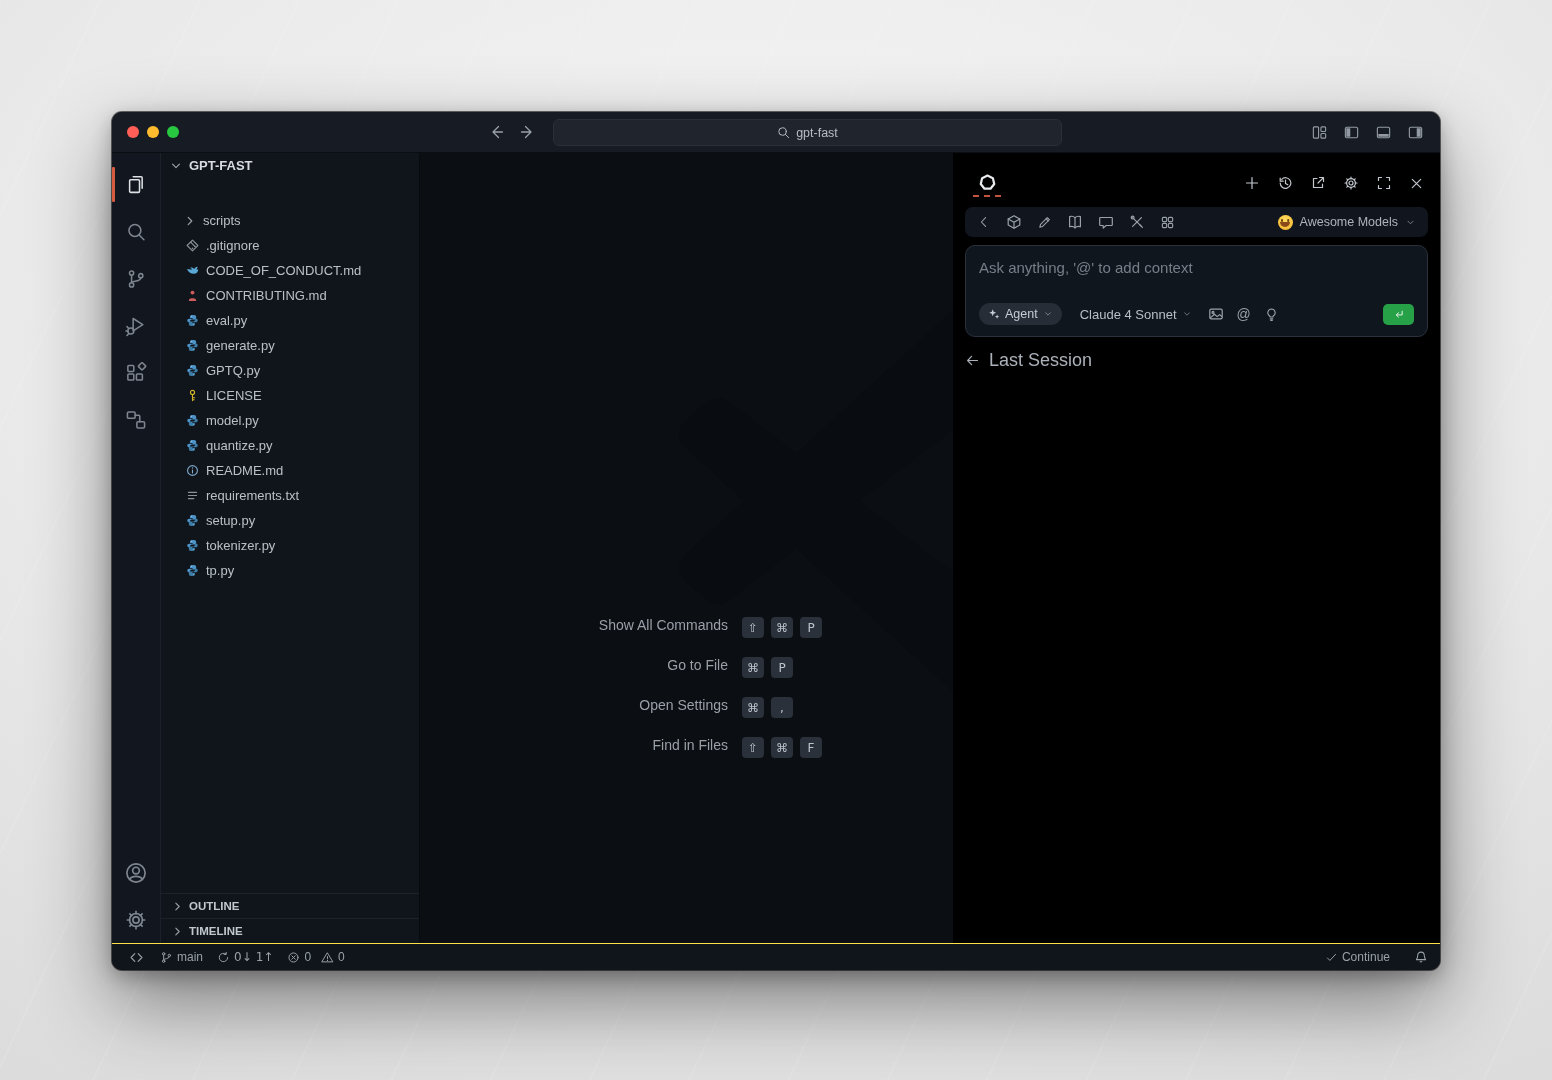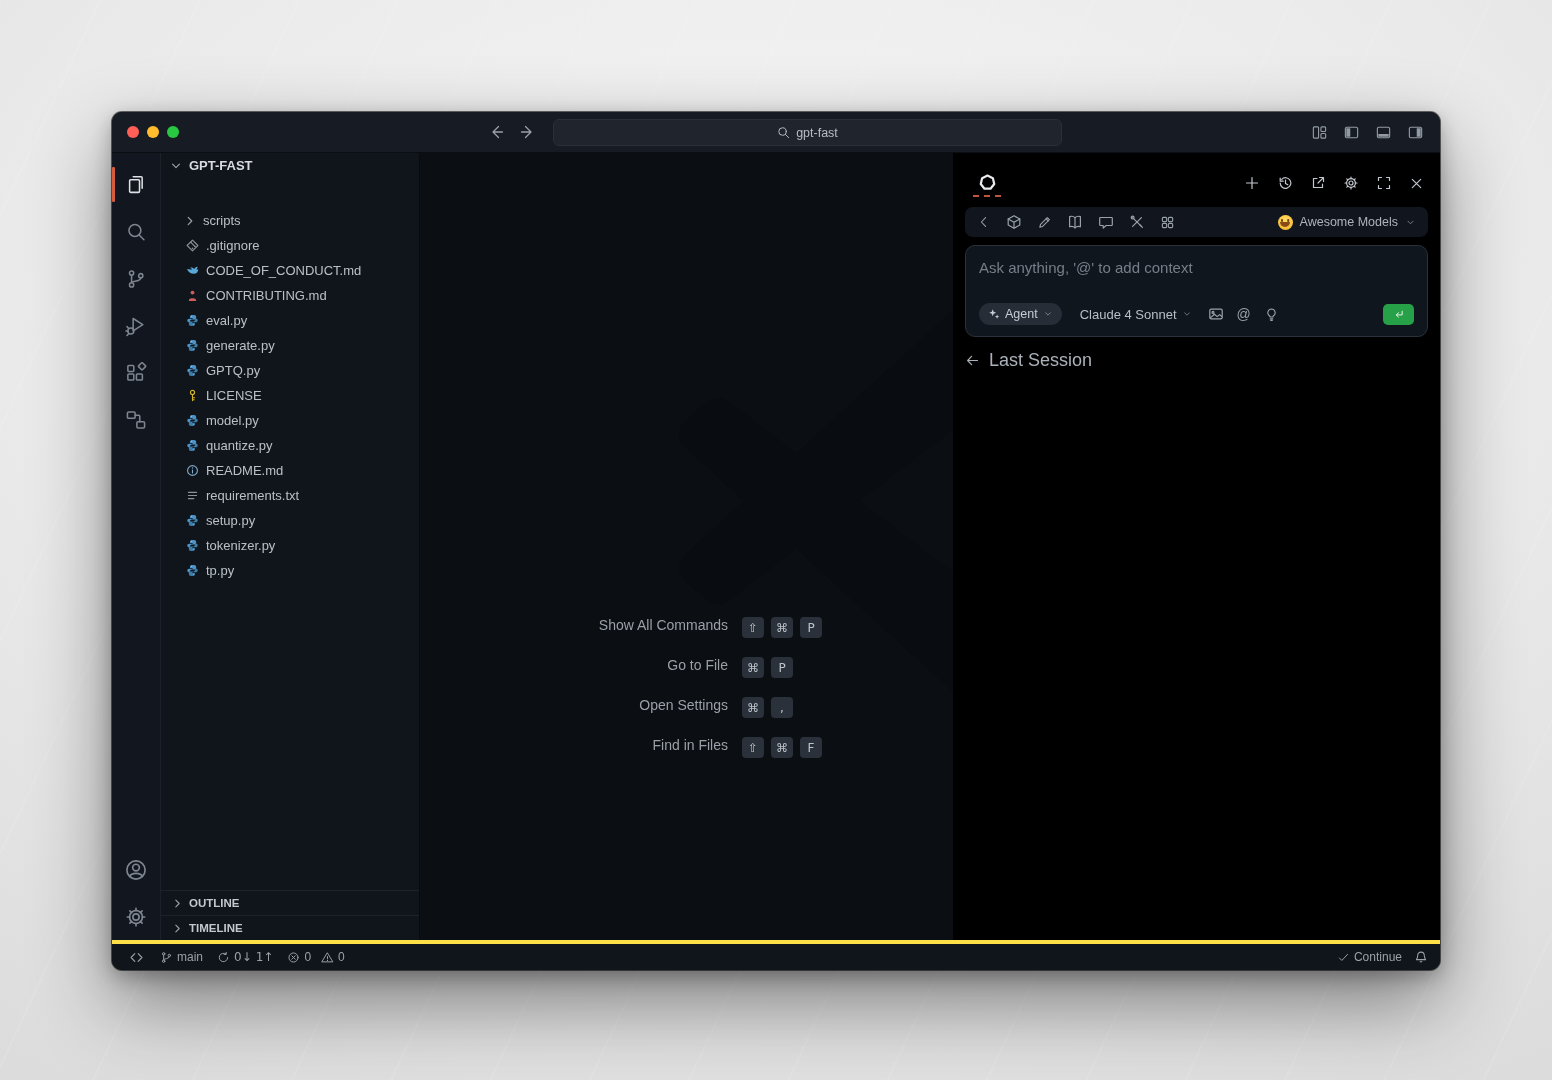--- a/index.html
+++ b/index.html
@@ -68,24 +68,24 @@
   .inputbox{margin-top:8px;flex:0 0 auto;background:#10161e;border:1px solid #2a313b;border-radius:10px;padding:13px 13px 11px;display:flex;flex-direction:column;gap:27px;cursor:text;}
   .placeholder{color:#767e87;font-size:15px;}
   .input-row{display:flex;align-items:center;}
   .agent-pill{display:flex;align-items:center;gap:5px;background:#262d37;border-radius:11px;height:22px;padding:0 9px;color:#c6ccd3;font-size:12.5px;cursor:pointer;}
   .model-sel{display:flex;align-items:center;gap:5px;color:#b9bfc7;font-size:13px;margin-left:18px;cursor:pointer;}
   .mini-icons{display:flex;align-items:center;gap:13px;color:#9aa1a9;margin-left:16px;font-size:13px;}
   .send-btn{margin-left:auto;width:31px;height:21px;background:#27a148;border-radius:5px;display:flex;align-items:center;justify-content:center;color:#eaf7ee;cursor:pointer;}
   .last-session{margin-top:13px;display:flex;align-items:center;gap:9px;color:#abb1b9;font-size:18px;cursor:pointer;}
 
   
-  .statusbar{height:26px;flex:0 0 auto;background:#10151c;border-top:4px solid #fde047;display:flex;align-items:center;color:#99a0a8;font-size:12px;}
+  .statusbar{height:26px;flex:0 0 auto;background:#10151c;border-top:1px solid #fde047;display:flex;align-items:center;color:#99a0a8;font-size:12px;}
   .sb-remote{width:48px;display:flex;justify-content:center;cursor:pointer;}
   .sb-item{display:flex;align-items:center;gap:4px;margin-right:14px;cursor:pointer;}
-  .sb-right{margin-left:auto;display:flex;align-items:center;gap:12px;margin-right:12px;}
+  .sb-right{margin-left:auto;display:flex;align-items:center;gap:24px;margin-right:12px;}
   .arrtxt{font-family:"DejaVu Sans","Liberation Sans",sans-serif;}
 
   .s{fill:none;stroke:currentColor;stroke-width:1.4;stroke-linecap:round;stroke-linejoin:round;}
   .s12{fill:none;stroke:currentColor;stroke-width:1.2;stroke-linecap:round;stroke-linejoin:round;}
   svg{display:block;}
 </style>
 </head>
 <body>
 
 <div class="window">

